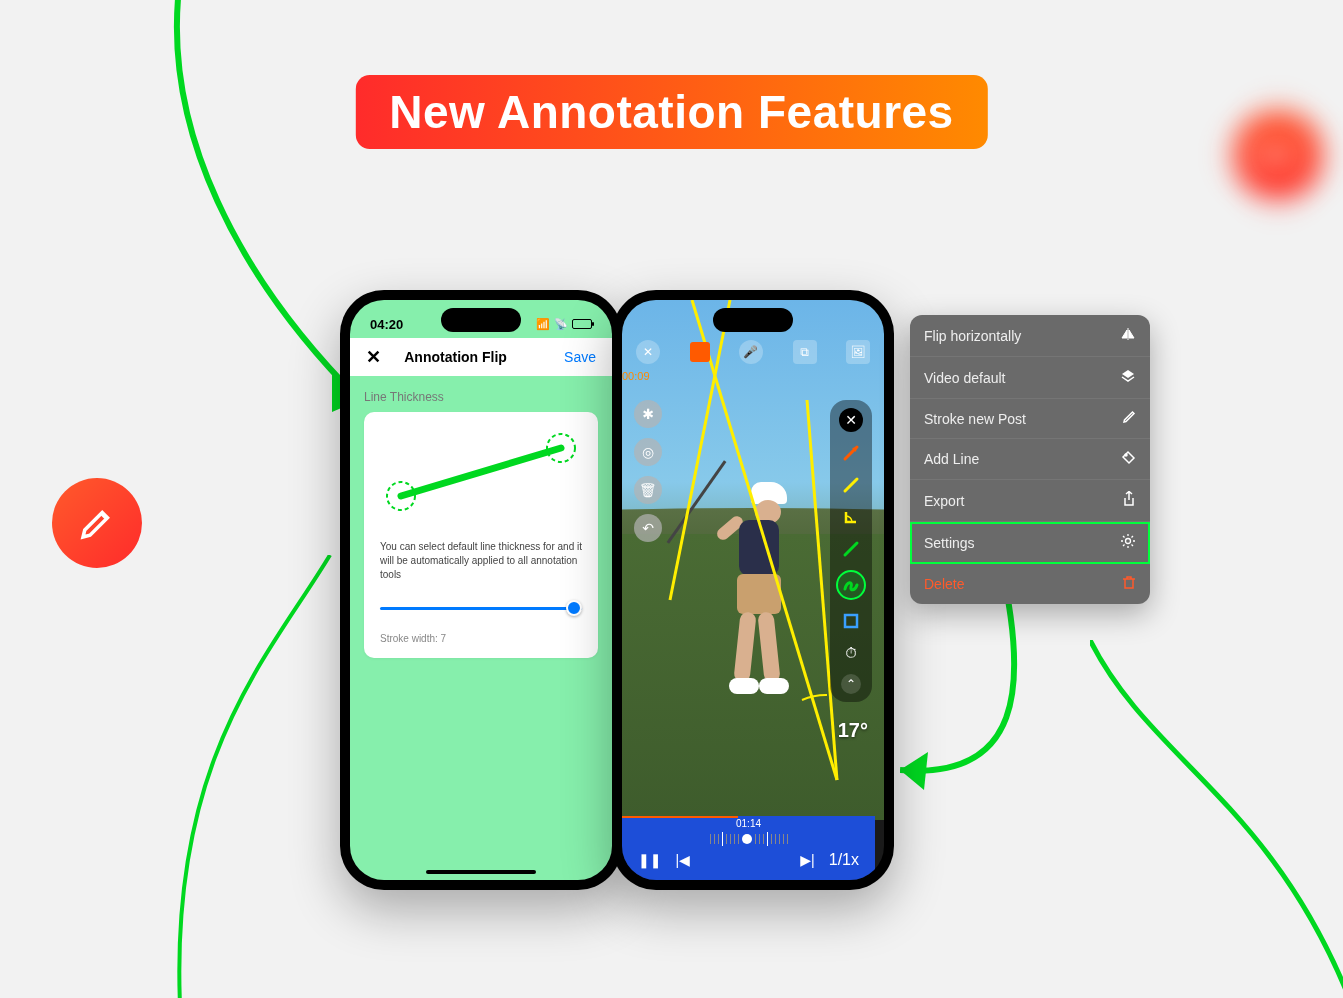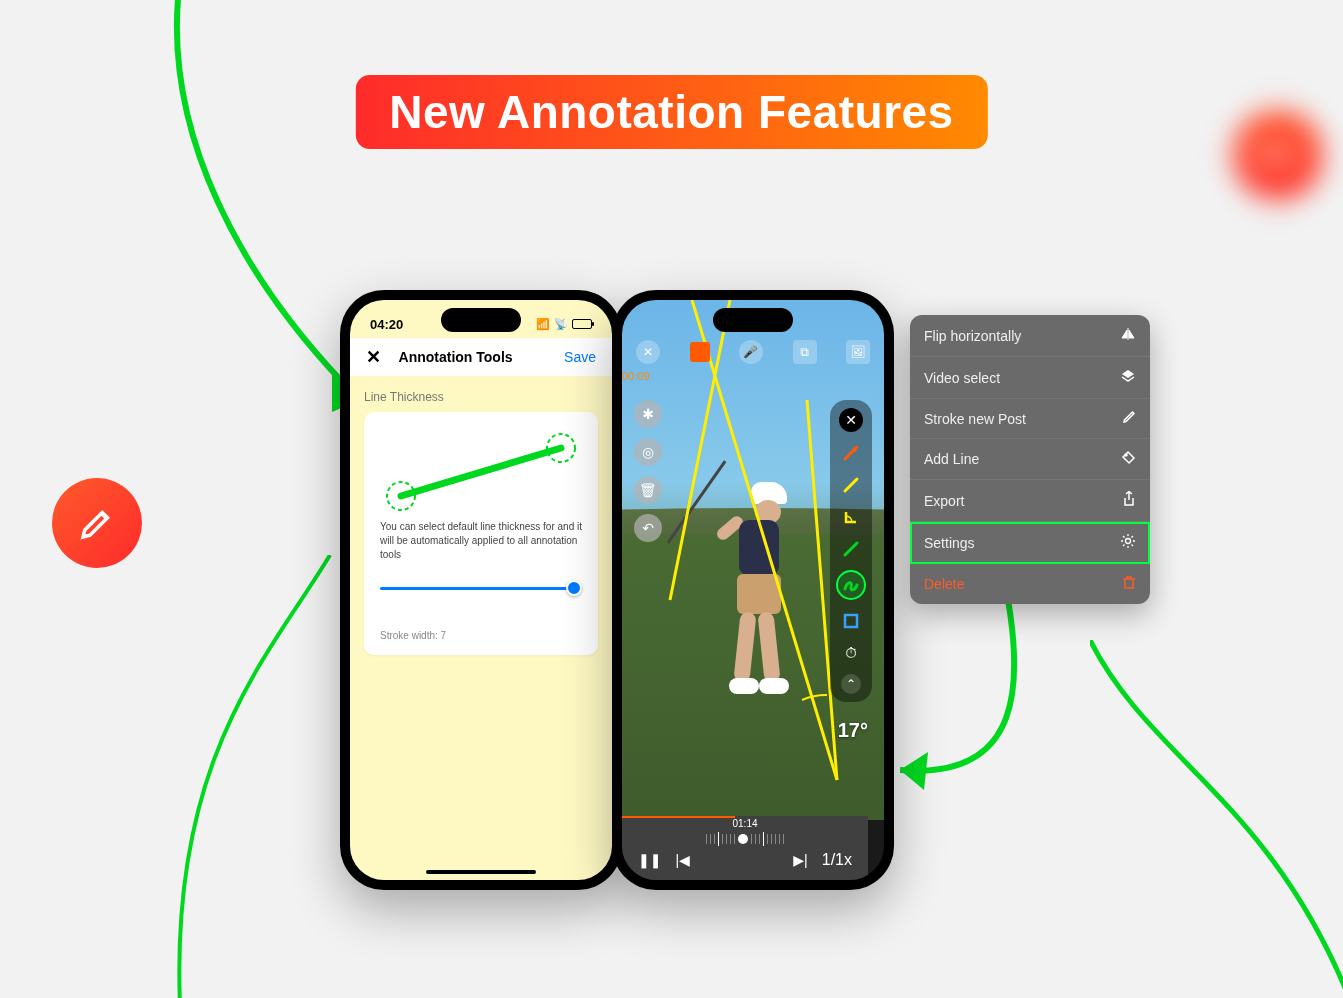--- a/index.html
+++ b/index.html
@@ -107,21 +107,21 @@
   right: -3px;
   top: 2px;
   width: 2px;
   height: 4px;
   background: currentColor;
   border-radius: 1px;
 }
 
 
 .phone1 { left: 340px; top: 290px; }
-.phone1 .phone-screen { background: #fef9c3; }
+.phone1 .phone-screen { background: #86efac; }
 .p1-header {
   display: flex;
   justify-content: space-between;
   align-items: center;
   padding: 8px 16px;
   background: #fff;
   font-size: 14px;
 }
 .p1-header .title { font-weight: 700; color: #000; }
 .p1-header .close { font-size: 18px; font-weight: 600; cursor: pointer; }
@@ -132,39 +132,39 @@
   background: #fff;
   border-radius: 10px;
   padding: 14px 16px;
   box-shadow: 0 1px 3px rgba(0,0,0,0.05);
 }
 .line-preview {
   position: relative;
   height: 90px;
 }
 .line-preview svg { width: 100%; height: 100%; }
-.p1-desc { font-size: 10px; color: #444; margin-top: 4px; line-height: 1.4; }
+.p1-desc { font-size: 10px; color: #444; margin-top: 24px; line-height: 1.4; }
 .slider-row { margin-top: 16px; position: relative; height: 20px; display: flex; align-items: center; }
 .slider-track {
   flex: 1;
   height: 3px;
   background: #007aff;
   border-radius: 2px;
 }
 .slider-thumb {
   position: absolute;
   right: 0;
   width: 16px;
   height: 16px;
   border-radius: 50%;
   background: #007aff;
   border: 2px solid #fff;
   box-shadow: 0 1px 3px rgba(0,0,0,0.3);
 }
-.stroke-label { font-size: 10px; color: #888; margin-top: 32px; }
+.stroke-label { font-size: 10px; color: #888; margin-top: 15px; }
 .home-ind {
   position: absolute;
   bottom: 6px;
   left: 50%;
   transform: translateX(-50%);
   width: 110px;
   height: 4px;
   background: #000;
   border-radius: 3px;
 }
@@ -337,23 +337,23 @@
   width: 30px; height: 30px;
   border-radius: 50%;
   background: rgba(0,255,60,0.15);
   border: 2px solid #00ff3c;
   display: flex; align-items: center; justify-content: center;
 }
 
 
 .player-bar {
   position: absolute;
-  left: 0; right: 16px; bottom: 0;
+  left: 0; right: 9px; bottom: 0;
   height: 64px;
-  background: #404040;
+  background: #1d4ed8;
   color: #fff;
   z-index: 9;
 }
 .play-time {
   text-align: center;
   font-size: 10px;
   color: #fff;
   padding-top: 2px;
 }
 .scrubber {
@@ -457,21 +457,21 @@
     <div class="status-bar">
       <span>04:20</span>
       <span class="status-right">
         <span class="sig">📶</span>
         <span class="wifi">📡</span>
         <span class="batt"></span>
       </span>
     </div>
     <div class="p1-header">
       <span class="close">✕</span>
-      <span class="title">Annotation Tools</span>
+      <span class="title">Annotation Flip</span>
       <span class="save">Save</span>
     </div>
     <div class="p1-section">
       <div class="p1-section-label">Line Thickness</div>
       <div class="p1-card">
         <div class="line-preview">
           <svg viewBox="0 0 200 90">
             <line x1="20" y1="70" x2="180" y2="22" stroke="#00d820" stroke-width="7" stroke-linecap="round"></line>
             <circle cx="20" cy="70" r="14" fill="none" stroke="#00d820" stroke-width="2" stroke-dasharray="4 3"></circle>
             <circle cx="180" cy="22" r="14" fill="none" stroke="#00d820" stroke-width="2" stroke-dasharray="4 3"></circle>
@@ -621,21 +621,21 @@
 <div class="settings-popup">
   <div class="pop-item">
     <span>Flip horizontally</span>
     <span class="pop-icon">
       <svg width="16" height="16" viewBox="0 0 16 16" fill="#fff">
           <path d="M8 2 L8 14 M2 12 L7 4 L7 12 Z M14 12 L9 4 L9 12 Z" stroke="#fff" stroke-width="1" fill="#fff"></path>
         </svg>
     </span>
   </div>
   <div class="pop-item">
-    <span>Video select</span>
+    <span>Video default</span>
     <span class="pop-icon">
       <svg width="16" height="16" viewBox="0 0 16 16" fill="#fff">
           <path d="M8 2 L14 6 L8 10 L2 6 Z"></path>
           <path d="M2 9 L8 13 L14 9" fill="none" stroke="#fff" stroke-width="1.5"></path>
         </svg>
     </span>
   </div>
   <div class="pop-item">
     <span>Stroke new Post</span>
     <span class="pop-icon">

